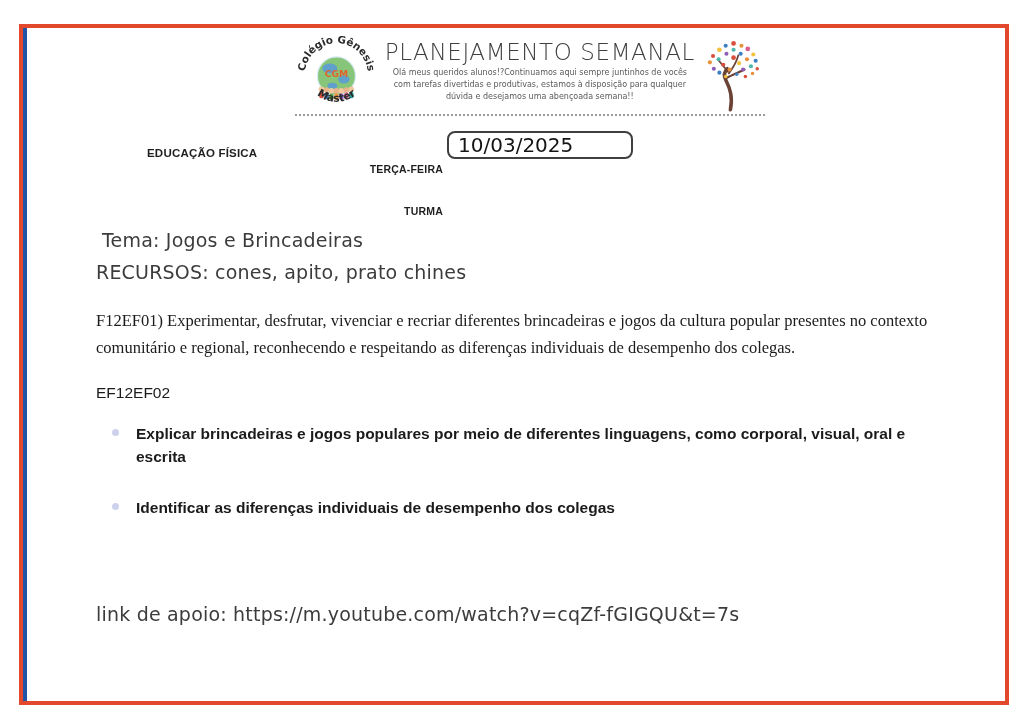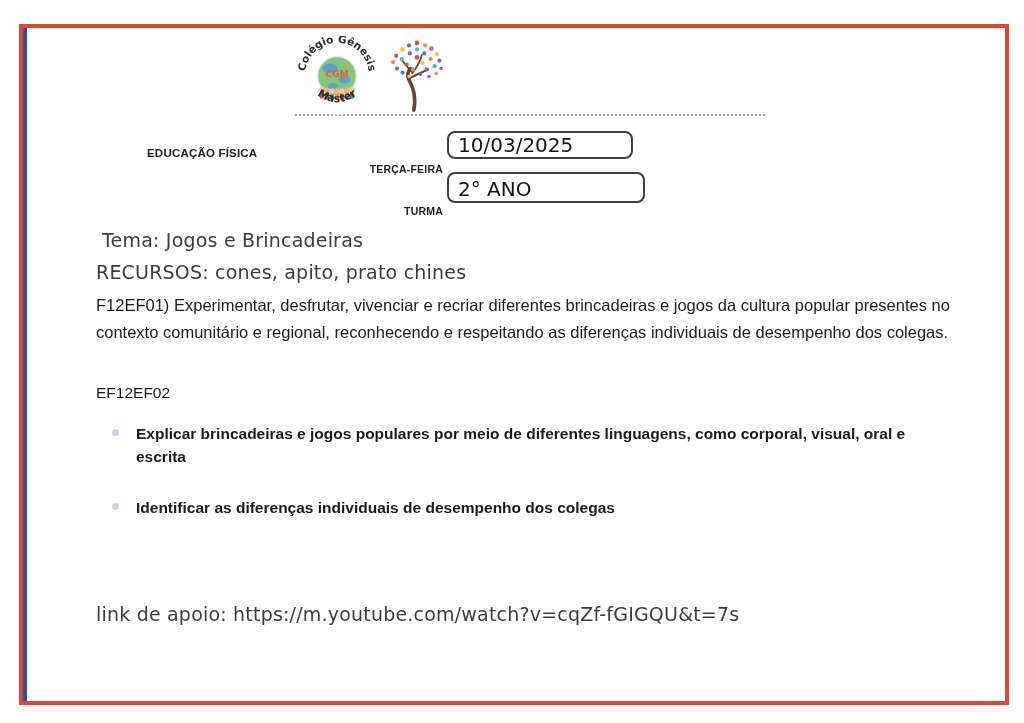--- a/index.html
+++ b/index.html
@@ -34,33 +34,33 @@
     color:#1f1f1f;letter-spacing:0.2px;
   }
   .field-label{
     position:absolute;width:100px;text-align:right;font-size:10.5px;
     font-weight:bold;color:#1f1f1f;letter-spacing:0.2px;margin-top:23px;
   }
   .lbl-day{left:320px;top:112px;}
   .lbl-class{left:320px;top:154px;}
   .field-box{
     position:absolute;border:2px solid #3f3f3f;border-radius:8px;background:#fff;
-    display:flex;align-items:flex-end;padding-left:9px;box-sizing:border-box;
+    display:flex;align-items:center;padding-left:9px;box-sizing:border-box;
     font-family:"DejaVu Sans",sans-serif;font-size:20px;color:#141414;
   }
   .box-day{left:424px;top:103px;width:186px;height:28px;}
   .box-class{left:424px;top:144px;width:198px;height:31px;}
 
   
   .gtext{font-family:"DejaVu Sans",sans-serif;color:#3c3c3c;letter-spacing:0.2px;}
   .tema{position:absolute;left:79px;top:201px;font-size:19px;}
   .recursos{position:absolute;left:73px;top:233px;font-size:19px;}
   .objective{
-    position:absolute;left:73px;top:264px;width:854px;font-size:16.5px;
-    line-height:1.62;color:#1b1b1b;
+    position:absolute;left:73px;top:280px;width:854px;font-size:16.5px;
+    line-height:1.62;color:#1b1b1b;font-family:Liberation Serif, serif;
   }
   .skill-code{position:absolute;left:73px;top:356px;font-size:15.5px;color:#1b1b1b;}
   .bullets{
     position:absolute;left:86px;top:394px;width:808px;margin:0;padding:0;list-style:none;font-weight:bold;
   }
   .bullets li{
     position:relative;padding-left:27px;margin-bottom:27px;font-size:15.5px;
     line-height:1.5;color:#1b1b1b;
   }
   .bullets li::before{
@@ -104,20 +104,24 @@
           <rect x="65.3" y="66" width="5.4" height="8" rx="2.4" fill="#2aa6a0"></rect>
       </g>
       <text font-family="DejaVu Sans, sans-serif" font-size="12.5" font-weight="bold" fill="#2b2b2b">
         <textPath href="#lgArcTop" startOffset="50%" text-anchor="middle">Colégio Gênesis</textPath>
       </text>
       <text font-family="DejaVu Sans, sans-serif" font-size="13" font-weight="bold" fill="#2b2b2b">
         <textPath href="#lgArcBot" startOffset="50%" text-anchor="middle">Master</textPath>
       </text>
     </svg>
 
+    <div class="header-center">
+      <div class="doc-title">PLANEJAMENTO SEMANAL</div>
+      <div class="doc-subtitle">Olá meus queridos alunos!?Continuamos aqui sempre juntinhos de vocês com tarefas divertidas e produtivas, estamos à disposição para qualquer dúvida e desejamos uma abençoada semana!!</div>
+    </div>
 
     <svg width="64" height="78" viewBox="0 0 80 92">
       <path d="M36,90 C39,74 36,64 30,52 C27,46 28,42 32,38" fill="none" stroke="#6b4236" stroke-width="4.5" stroke-linecap="round"></path>
       <path d="M31,50 C38,46 46,43 54,39" fill="none" stroke="#6b4236" stroke-width="2.6" stroke-linecap="round"></path>
       <path d="M33,42 C28,36 24,31 20,26" fill="none" stroke="#6b4236" stroke-width="2.2" stroke-linecap="round"></path>
       <path d="M34,44 C40,36 44,29 46,21" fill="none" stroke="#6b4236" stroke-width="2.2" stroke-linecap="round"></path>
       <g>
         <circle cx="40" cy="6" r="3" fill="#d94f3d"></circle>
           <circle cx="30" cy="9" r="2.6" fill="#3b7fc4"></circle>
         <circle cx="50" cy="9" r="2.6" fill="#e8913a"></circle>
@@ -150,23 +154,20 @@
   </div>
 
   <div class="subject">EDUCAÇÃO FÍSICA</div>
 
   <div class="field-label lbl-day">TERÇA-FEIRA</div>
   <div class="field-box box-day">
     <span>10/03/2025</span>
   </div>
 
   <div class="field-label lbl-class">TURMA</div>
-  <div class="field-box box-class">
-    <span>2° ANO</span>
-  </div>
 
   <div class="gtext recursos">RECURSOS: cones, apito, prato chines</div>
   <div class="gtext tema">Tema: Jogos e Brincadeiras</div>
 
   <div class="objective">F12EF01) Experimentar, desfrutar, vivenciar e recriar diferentes brincadeiras e jogos da cultura popular presentes no contexto comunitário e regional, reconhecendo e respeitando as diferenças individuais de desempenho dos colegas.</div>
 
   <div class="skill-code">EF12EF02</div>
 
   <ul class="bullets">
     <li>Explicar brincadeiras e jogos populares por meio de diferentes linguagens, como corporal, visual, oral e escrita</li>

